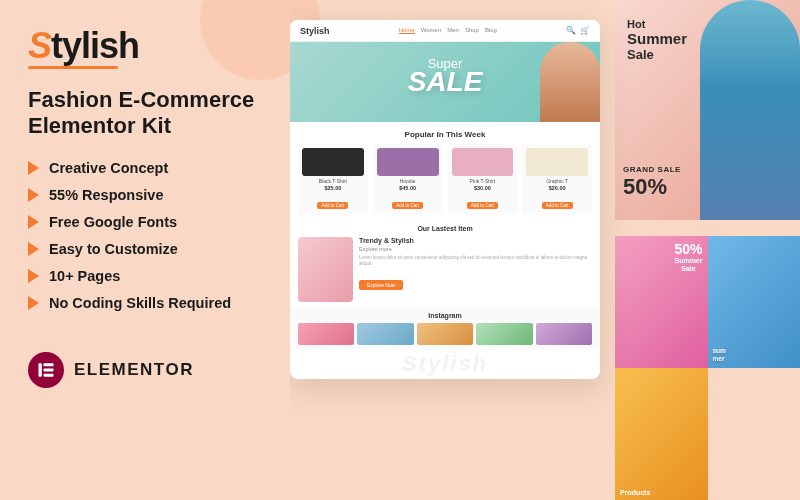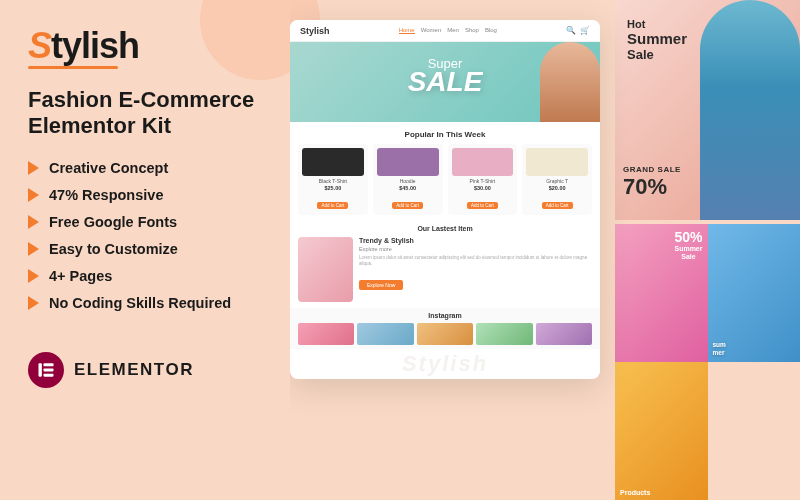--- a/index.html
+++ b/index.html
@@ -357,21 +357,21 @@
     
     .mockup-right {
       position: absolute;
       right: 0;
       top: 0;
       width: 185px;
       height: 500px;
       z-index: 2;
       display: flex;
       flex-direction: column;
-      gap: 4px;
+      gap: 16px;
     }
 
     .right-hero-top {
       height: 220px;
       position: relative;
       overflow: hidden;
     }
     .rh-bg {
       position: absolute;
       top: 0; left: 0; right: 0; bottom: 0;
@@ -511,33 +511,33 @@
     <span>Elementor Kit</span>
   </div>
 
   <ul class="features-list">
     <li>
       <span class="arrow-icon"></span>
       <span>Creative Concept</span>
     </li>
     <li>
       <span class="arrow-icon"></span>
-      <span>47% Responsive</span>
+      <span>55% Responsive</span>
     </li>
     <li>
       <span class="arrow-icon"></span>
       <span>Free Google Fonts</span>
     </li>
     <li>
       <span class="arrow-icon"></span>
       <span>Easy to Customize</span>
     </li>
     <li>
       <span class="arrow-icon"></span>
-      <span>4+ Pages</span>
+      <span>10+ Pages</span>
     </li>
     <li>
       <span class="arrow-icon"></span>
       <span>No Coding Skills Required</span>
     </li>
   </ul>
 
   <div class="elementor-badge">
     <div class="elementor-icon">
       <svg viewBox="0 0 24 24" fill="none" xmlns="http://www.w3.org/2000/svg">
@@ -636,21 +636,21 @@
     <div class="right-hero-top">
       <div class="rh-bg"></div>
       <div class="rh-model"></div>
       <div class="rh-text">
         <div class="rh-hot">Hot</div>
         <div class="rh-summer">Summer</div>
         <div class="rh-sale">Sale</div>
       </div>
       <div class="rh-grand">
         <div class="rh-grand-text">Grand Sale</div>
-        <div class="rh-50"><span>70</span>%</div>
+        <div class="rh-50"><span>50</span>%</div>
       </div>
     </div>
 
     <div class="right-grid">
       <div class="rg-cell c1">
         <div class="rg-badge">
           <span class="rg-badge-lg">50%</span><br>
           <span>Summer</span><br>
           <span>Sale</span>
         </div>

